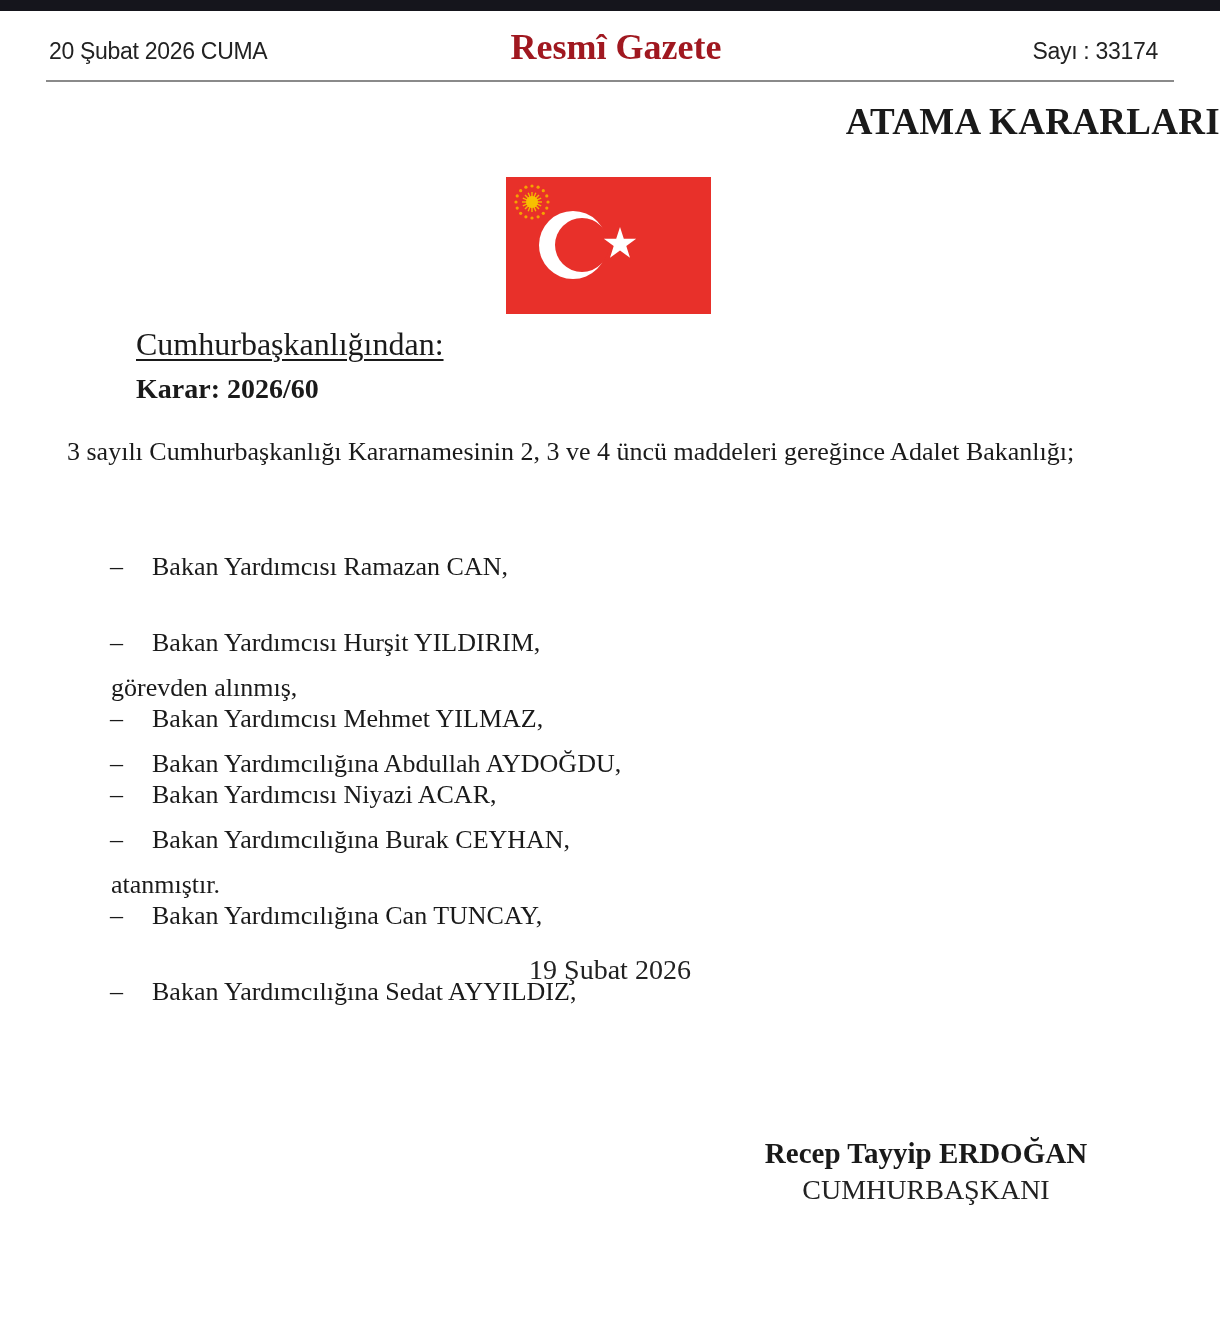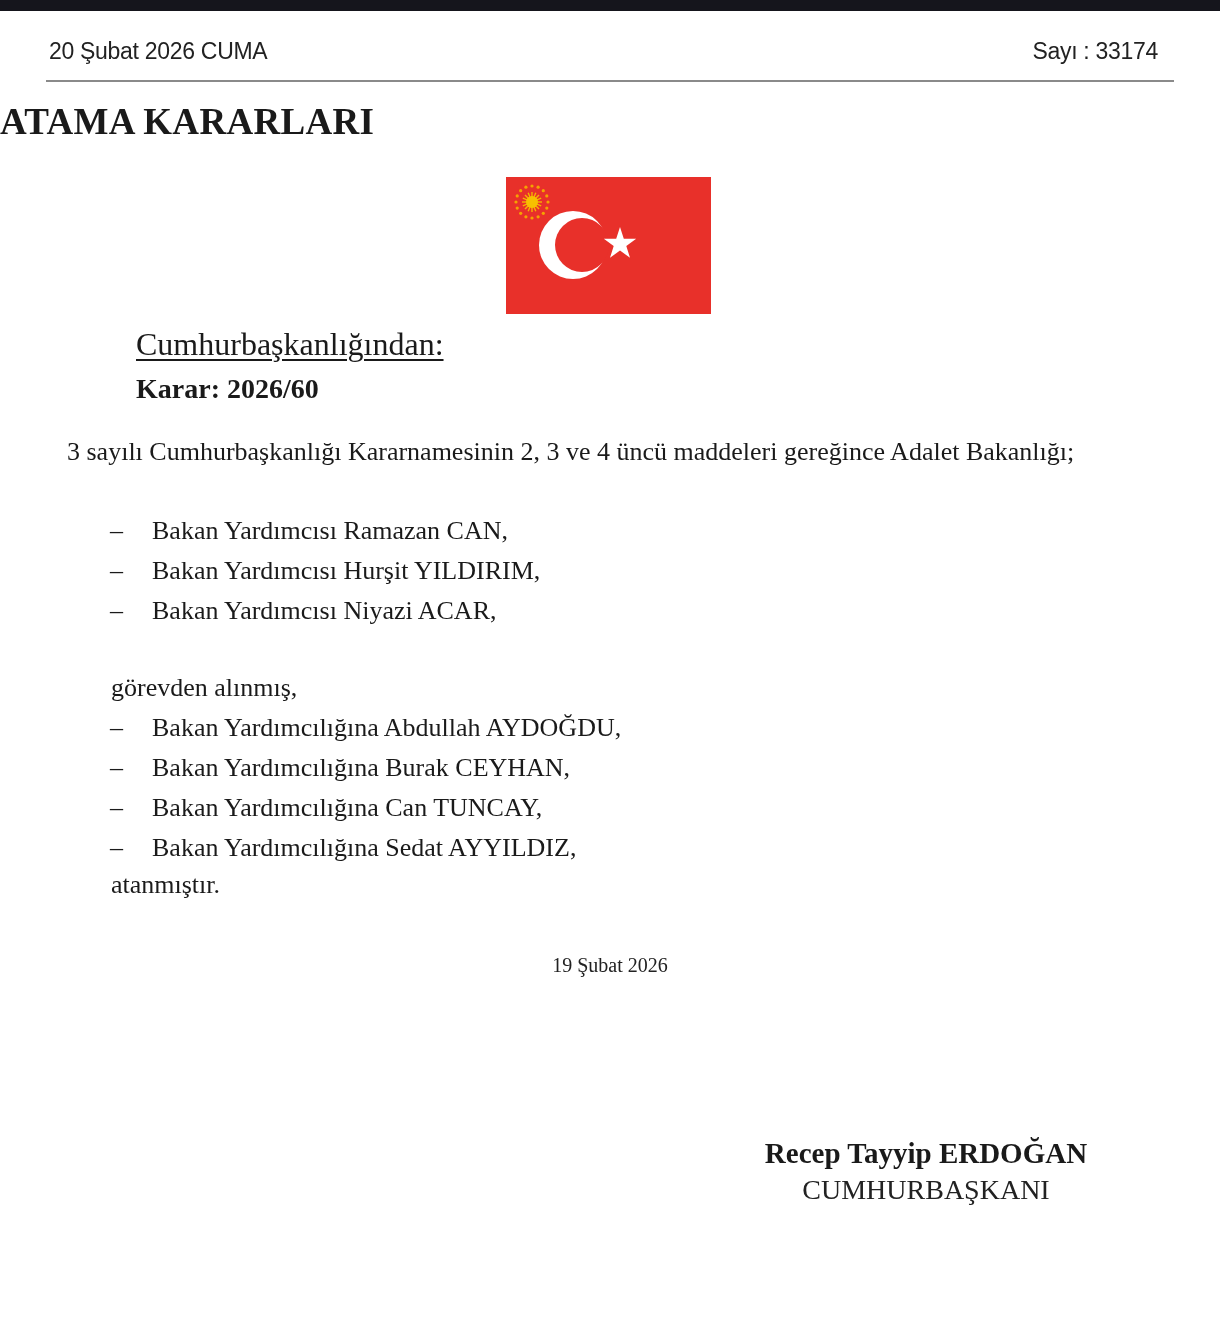--- a/index.html
+++ b/index.html
@@ -56,21 +56,21 @@
   .header-rule {
     position: absolute;
     left: 46px; top: 80px;
     width: 1128px;
     height: 2px;
     background: #8a8a8a;
   }
   .doc-title {
     position: absolute;
     left: 0; right: 0; top: 100px;
-    text-align: left;
+    text-align: right;
     font-family: "Liberation Serif", serif;
     font-weight: bold;
     font-size: 37px;
     color: #1a1a1a;
     letter-spacing: 0.3px;
   }
   .flag {
     position: absolute;
     left: 506px; top: 177px;
     width: 205px;
@@ -113,20 +113,21 @@
     padding: 0;
     list-style: none;
     font-family: "Liberation Serif", serif;
     font-size: 26px;
     color: #1a1a1a;
   }
   .list li {
     height: 40px;
     line-height: 40px;
     white-space: nowrap;
+    margin-top: 36px;
   }
   .list .dash {
     display: inline-block;
     width: 42px;
   }
   .list-removed { top: 511px; }
   .list-appointed { top: 708px; }
   .closing {
     position: absolute;
     left: 111px;
@@ -135,21 +136,21 @@
     line-height: 36px;
     color: #1a1a1a;
   }
   .closing-removed { top: 670px; }
   .closing-appointed { top: 867px; }
   .sign-date {
     position: absolute;
     left: 0; right: 0; top: 954px;
     text-align: center;
     font-family: "Liberation Serif", serif;
-    font-size: 20px;
+    font-size: 28px;
     color: #222;
   }
   .signature {
     position: absolute;
     left: 740px; top: 1122px;
     width: 372px;
     text-align: center;
   }
   .signer-name {
     font-family: "Liberation Serif", serif;
@@ -166,20 +167,21 @@
     line-height: 36px;
   }
 </style>
 </head>
 <body>
 
 <div class="top-bar"></div>
 
 <div class="header">
   <span class="header-date">20 Şubat 2026 CUMA</span>
+  <div class="header-title">Resmî Gazete</div>
   <span class="header-issue">Sayı : 33174</span>
 </div>
 <div class="header-rule"></div>
 
 <div class="doc-title">ATAMA KARARLARI</div>
 
 <div class="flag">
   <svg viewBox="0 0 205 137" xmlns="http://www.w3.org/2000/svg">
     <rect x="0" y="0" width="205" height="137" fill="#e8302a"></rect>
 
@@ -223,20 +225,21 @@
 </div>
 
 <div class="issuer">Cumhurbaşkanlığından:</div>
 <div class="decision-no">Karar: 2026/60</div>
 
 <div class="body-text">3 sayılı Cumhurbaşkanlığı Kararnamesinin 2, 3 ve 4 üncü maddeleri gereğince Adalet Bakanlığı;</div>
 
 <ul class="list list-removed">
   <li><span class="dash">–</span><span>Bakan Yardımcısı Ramazan CAN,</span></li>
   <li><span class="dash">–</span><span>Bakan Yardımcısı Hurşit YILDIRIM,</span></li>
+  <li><span class="dash">–</span><span>Bakan Yardımcısı Mehmet YILMAZ,</span></li>
   <li><span class="dash">–</span><span>Bakan Yardımcısı Niyazi ACAR,</span></li>
 </ul>
 <div class="closing closing-removed">görevden alınmış,</div>
 
 <ul class="list list-appointed">
   <li><span class="dash">–</span><span>Bakan Yardımcılığına Abdullah AYDOĞDU,</span></li>
   <li><span class="dash">–</span><span>Bakan Yardımcılığına Burak CEYHAN,</span></li>
   <li><span class="dash">–</span><span>Bakan Yardımcılığına Can TUNCAY,</span></li>
   <li><span class="dash">–</span><span>Bakan Yardımcılığına Sedat AYYILDIZ,</span></li>
 </ul>

